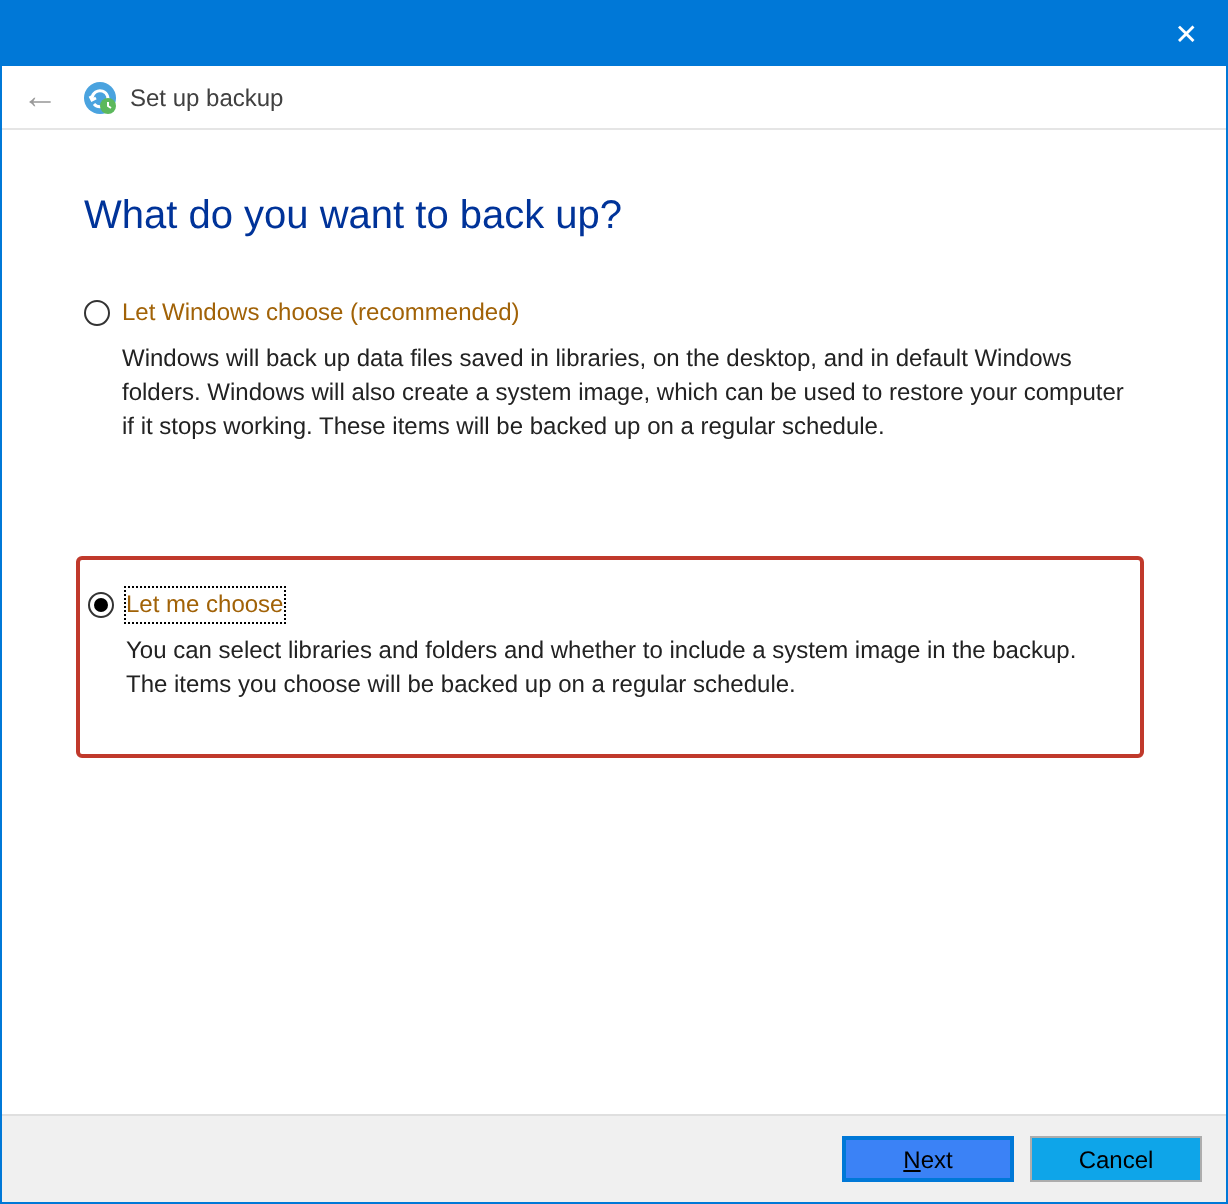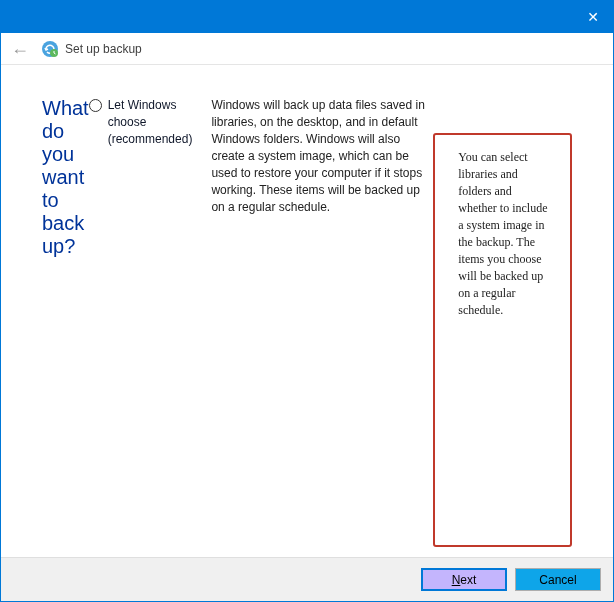--- a/index.html
+++ b/index.html
@@ -49,21 +49,21 @@
     }
     .wiz-icon svg { display: block; }
     .wiz-title {
       color: #404040;
       font-size: 12px;
     }
     .content {
       flex: 1;
       padding: 32px 41px 10px 41px;
       display: flex;
-      flex-direction: row;
+      flex-direction: column;
     }
     .heading {
       color: #003399;
       font-size: 20px;
       font-weight: 400;
       margin-bottom: 28px;
     }
     .option {
       display: flex;
       align-items: flex-start;
@@ -85,21 +85,21 @@
       content: "";
       position: absolute;
       width: 7px;
       height: 7px;
       background: #000;
       border-radius: 50%;
       top: 2px;
       left: 2px;
     }
     .opt-label {
-      color: #0f172a;
+      color: #a16207;
       font-size: 12px;
       cursor: pointer;
       line-height: 17px;
     }
     .focused {
       outline: 1px dotted #000;
       outline-offset: 0;
     }
     .desc {
       color: #222;
@@ -110,21 +110,21 @@
       margin-bottom: 20px;
     }
     .highlight-box {
       border: 2px solid #c0392b;
       border-radius: 3px;
       padding: 14px 12px 14px 0;
       margin-top: 36px;
       margin-left: -4px;
     }
     .highlight-box .option { margin-left: 4px; }
-    .highlight-box .desc { margin-bottom: 12px; margin-left: 23px; font-family: Liberation Serif, serif; }
+    .highlight-box .desc { margin-bottom: 12px; margin-left: 23px; }
     .footer {
       display: flex;
       justify-content: flex-end;
       align-items: center;
       gap: 8px;
       padding: 10px 12px;
       border-top: 1px solid #dfdfdf;
       background: #f0f0f0;
     }
     .btn {
@@ -134,21 +134,21 @@
       font-family: inherit;
       background: #0ea5e9;
       border: 1px solid #adadad;
       cursor: pointer;
       display: inline-flex;
       align-items: center;
       justify-content: center;
     }
     .btn.primary {
       border: 2px solid #0078d7;
-      background: #c4b5fd;
+      background: #3b82f6;
     }
     .btn .u { text-decoration: underline; }
   </style>
 </head>
 <body>
 
 <div class="titlebar">
   <span class="close-x">✕</span>
 </div>
 
@@ -169,20 +169,24 @@
 <div class="content">
   <div class="heading">What do you want to back up?</div>
 
   <div class="option">
     <span class="radio"></span>
     <span class="opt-label">Let Windows choose (recommended)</span>
   </div>
   <div class="desc">Windows will back up data files saved in libraries, on the desktop, and in default Windows folders. Windows will also create a system image, which can be used to restore your computer if it stops working. These items will be backed up on a regular schedule.</div>
 
   <div class="highlight-box">
+    <div class="option">
+      <span class="radio selected"></span>
+      <span class="opt-label focused">Let me choose</span>
+    </div>
     <div class="desc">You can select libraries and folders and whether to include a system image in the backup. The items you choose will be backed up on a regular schedule.</div>
   </div>
 </div>
 
 <div class="footer">
   <button class="btn primary">
     <span><span class="u">N</span><span>ext</span></span>
   </button>
   <button class="btn">Cancel</button>
 </div>

